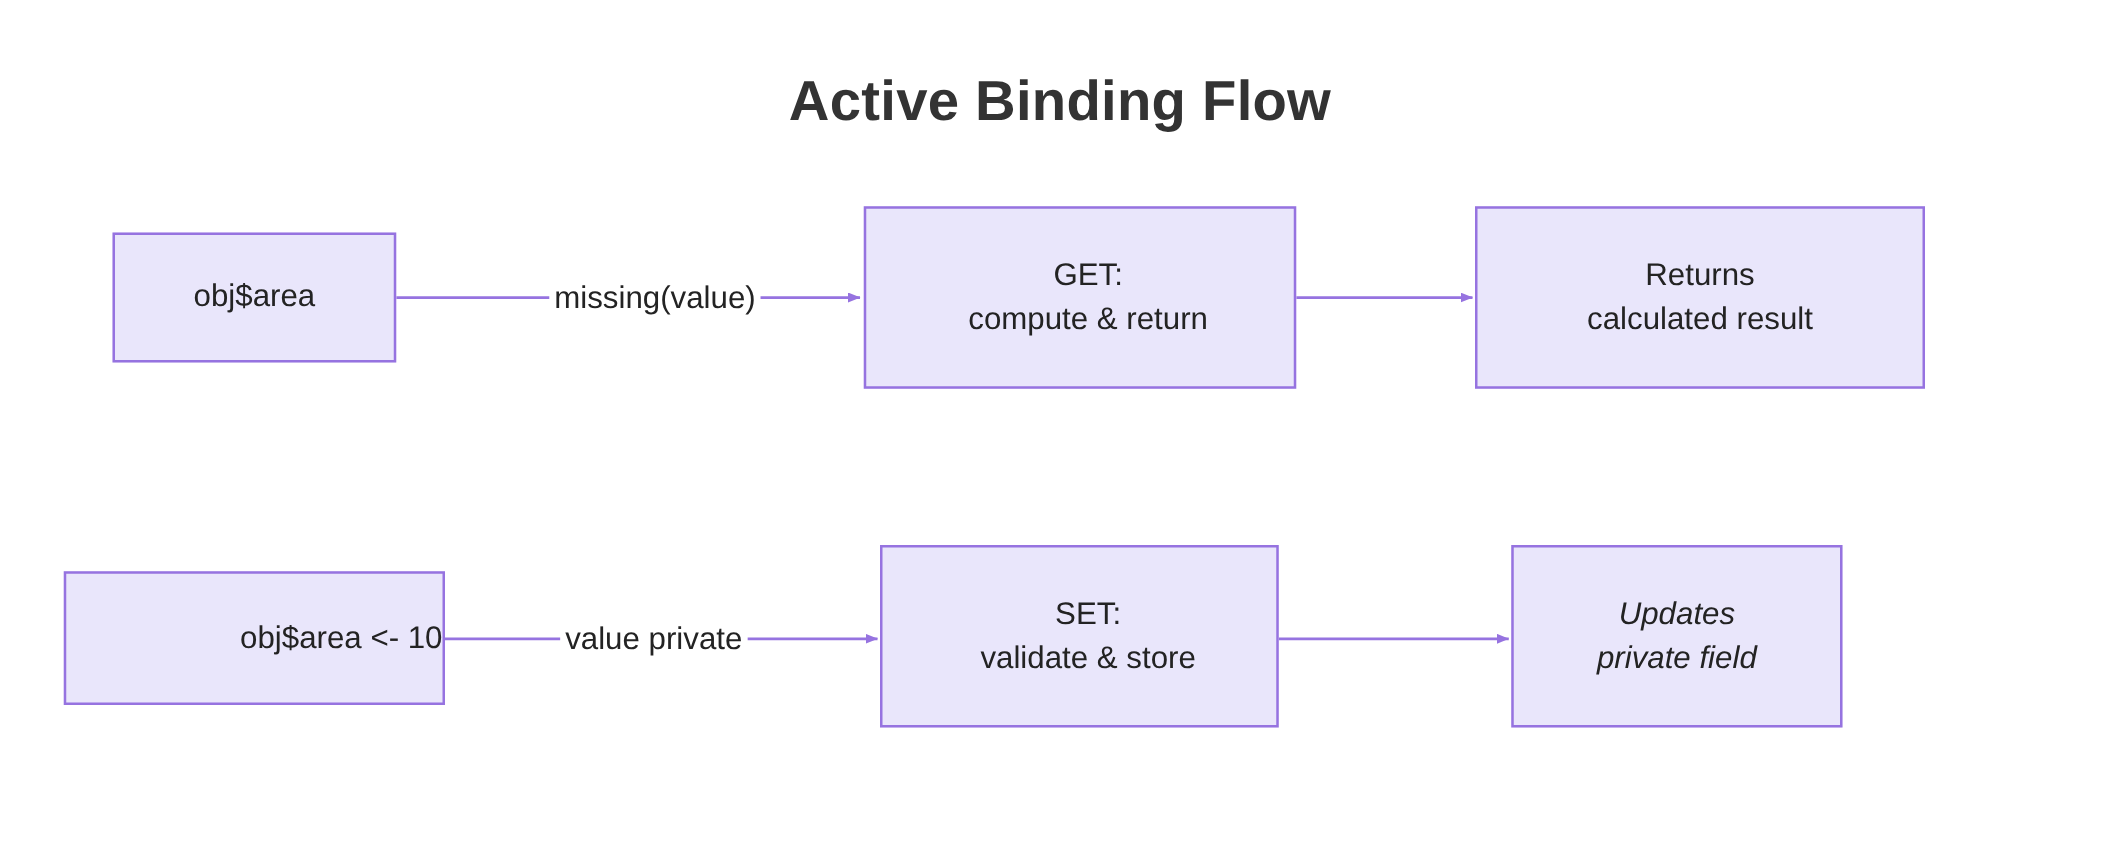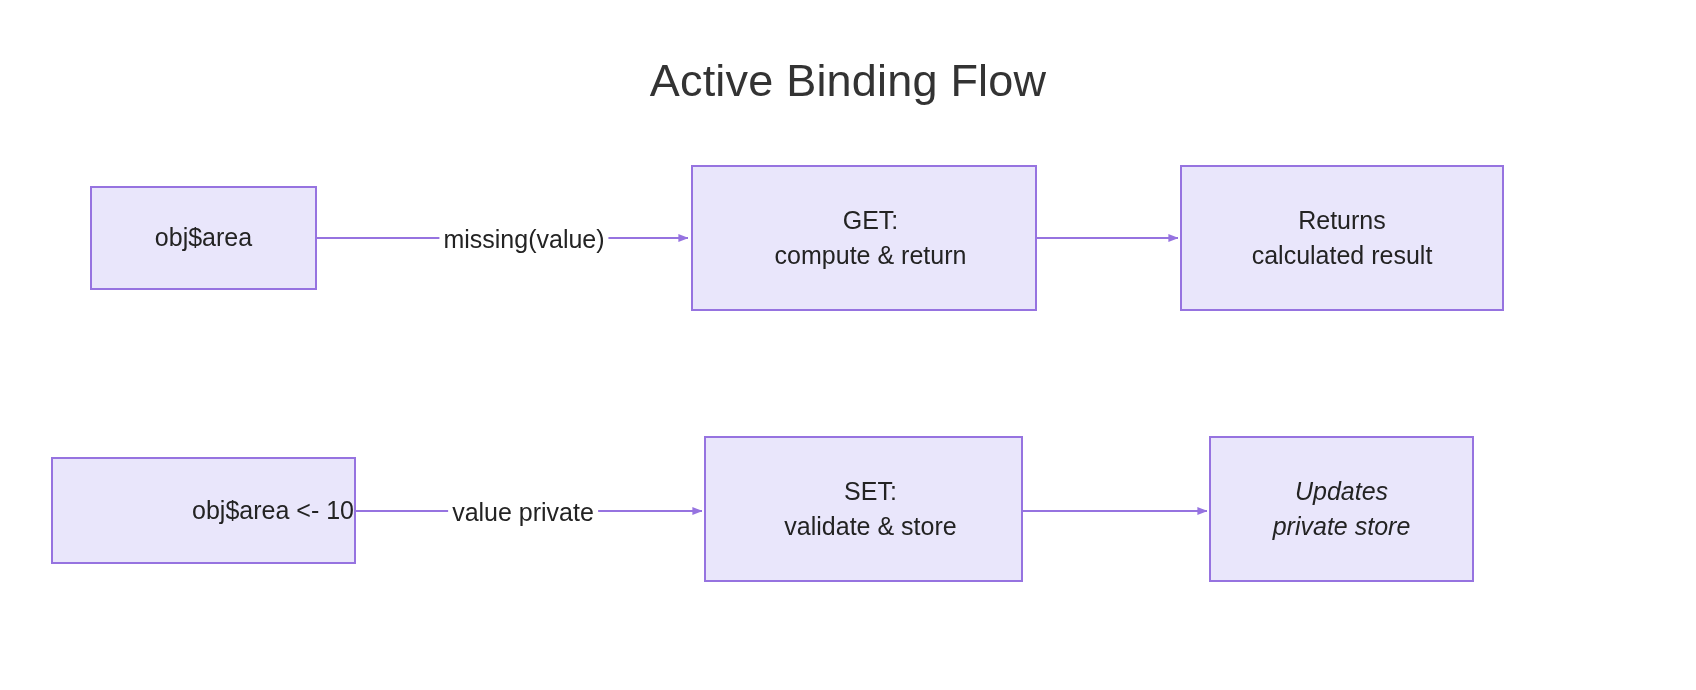--- a/index.html
+++ b/index.html
@@ -29,21 +29,21 @@
     height: 690px;
     pointer-events: none;
   }
   .title {
     position: absolute;
     left: 0;
     top: 55px;
     width: 1696px;
     text-align: center;
     font-size: 45px;
-    font-weight: normal;
+    font-weight: bold;
     color: #333333;
     letter-spacing: 0.2px;
     white-space: pre;
   }
   .node {
     position: absolute;
     box-sizing: border-box;
     background: #e9e6fb;
     border: 2px solid #9673e0;
     display: flex;
@@ -91,36 +91,36 @@
 
   <div class="node" style="left:90px; top:186px; width:227px; height:104px;">
     <span>obj$area</span>
   </div>
 
   <div class="node" style="left:691px; top:165px; width:346px; height:146px;padding-left:13px;">
     <span>GET:</span>
     <span class="line2">compute &amp; return</span>
   </div>
 
-  <div class="node" style="left:1180px; top:165px; width:324px; height:146px;">
+  <div class="node" style="left:1180px; top:165px; width:360px; height:146px;">
     <span>Returns</span>
     <span class="line2">calculated result</span>
   </div>
 
   <div class="node" style="left:51px; top:457px; width:305px; height:107px;align-items:flex-end;">
     <span>obj$area &lt;- 10</span>
   </div>
 
   <div class="node" style="left:704px; top:436px; width:319px; height:146px;padding-left:14px;">
     <span>SET:</span>
     <span class="line2">validate &amp; store</span>
   </div>
 
   <div class="node" style="left:1209px; top:436px; width:265px; height:146px;font-style:italic;">
     <span>Updates</span>
-    <span class="line2">private store</span>
+    <span class="line2">private field</span>
   </div>
 
   <div class="edge-label" style="left:524px; top:239px;">missing(value)</div>
 
   <div class="edge-label" style="left:523px; top:512px;">value private</div>
 
 </div>
 
 </body></html>

